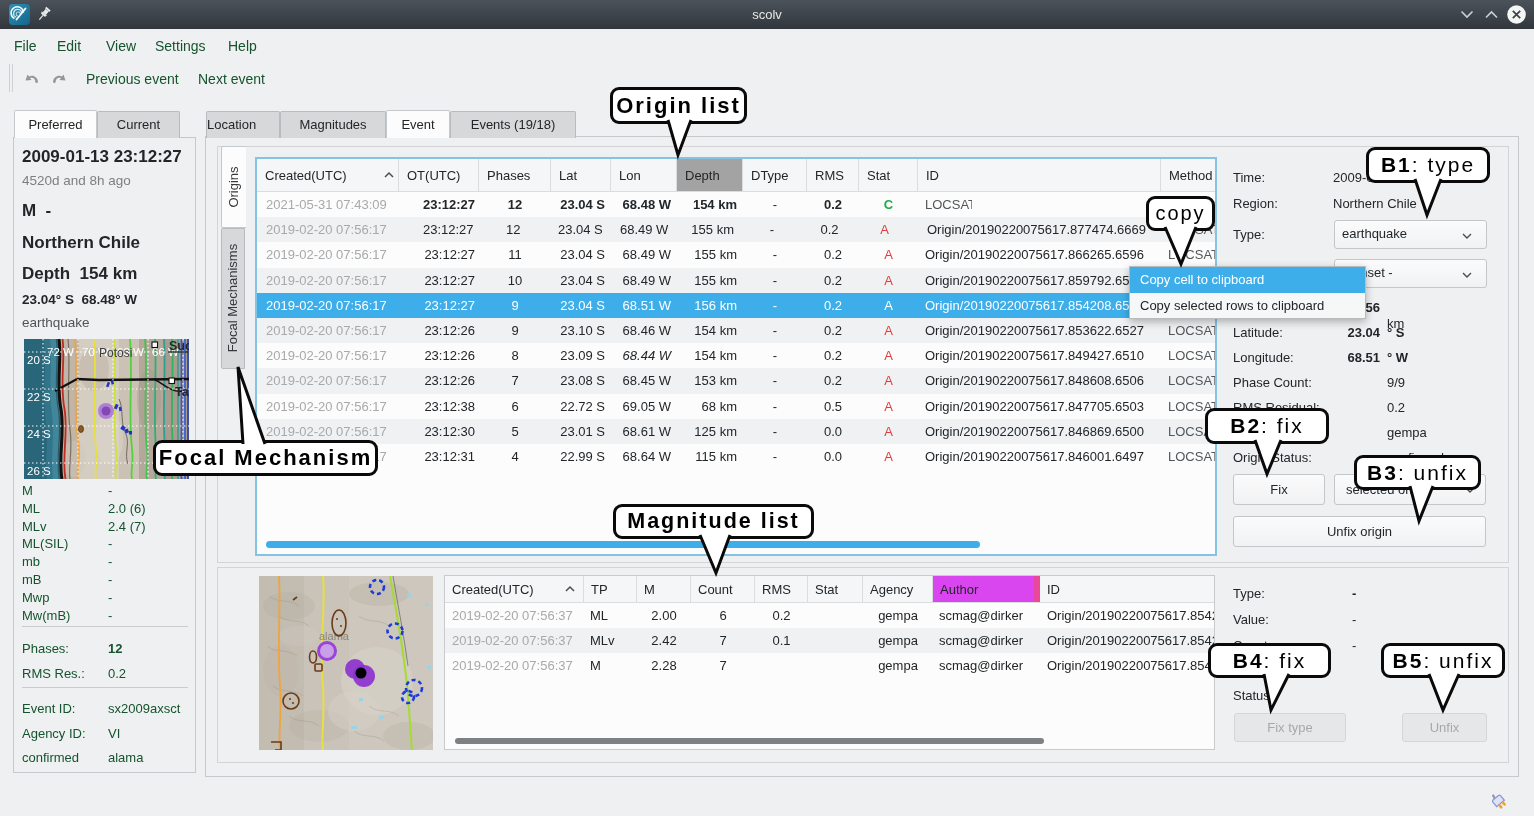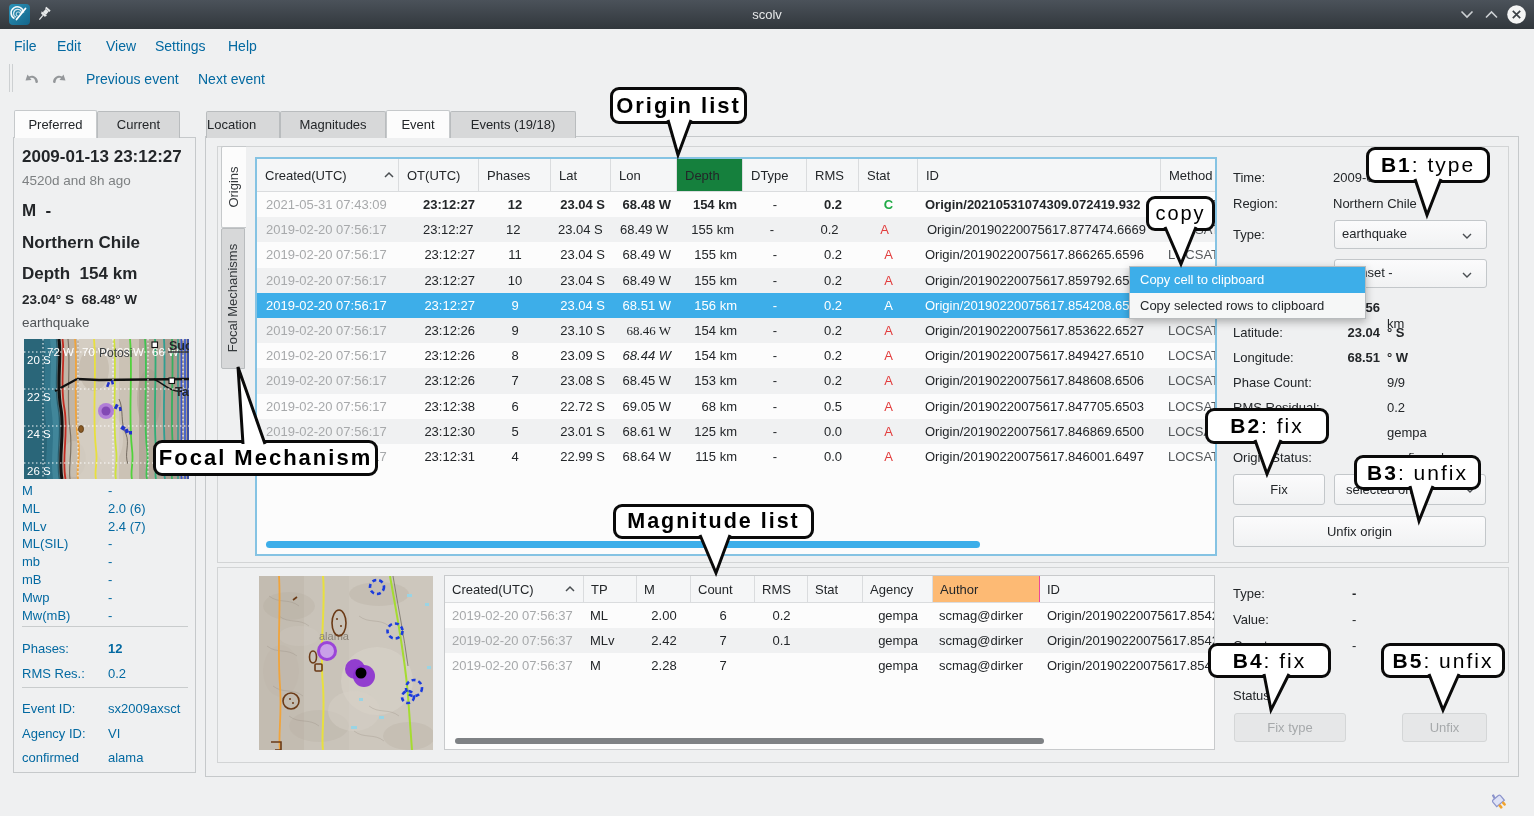--- a/index.html
+++ b/index.html
@@ -1,16 +1,16 @@
 <!DOCTYPE html>
 <html><head><meta charset="utf-8"><style>
 html,body{margin:0;padding:0}
 body{width:1534px;height:816px;background:#eff0f1;font-family:"Liberation Sans",sans-serif;position:relative;overflow:hidden;font-size:13px;color:#232629}
 .a{position:absolute}
-.lab{color:#0369a1;font-size:13px;white-space:nowrap}
+.lab{color:#14532d;font-size:13px;white-space:nowrap}
 .btn{position:absolute;box-sizing:border-box;background:linear-gradient(#fbfbfc,#f1f2f3);border:1px solid #c3c7ca;border-radius:3px;text-align:center;color:#232629;font-size:13px}
 .btn.dis{background:#e6e7e8;border-color:#d4d6d7;color:#a6a9ab}
 .callout{position:absolute;box-sizing:border-box;background:#fff;border:3px solid #0a0a0a;border-radius:9px;text-align:center;color:#000;font-weight:bold;white-space:nowrap;z-index:30;letter-spacing:2px}
 .cell{box-sizing:border-box;padding:0 6px;display:flex;align-items:center;white-space:nowrap;overflow:hidden;font-size:13px}
 .r{justify-content:flex-end}.c{justify-content:center}
 </style></head>
 <body>
 
 <div class="a" style="left:0;top:0;width:1534px;height:29px;background:linear-gradient(#4b525a,#31373c)"></div>
 <div class="a" style="left:9px;top:4px;width:21px;height:21px;border-radius:4px;background:linear-gradient(135deg,#2b93b8,#14658a)"></div>
@@ -183,38 +183,37 @@
 <div class="a" style="left:232px;top:298px;transform:translate(-50%,-50%) rotate(-90deg);font-size:13px;color:#35393c;white-space:nowrap">Focal Mechanisms</div>
 <div class="a" style="left:255px;top:157px;width:962px;height:399px;box-sizing:border-box;border:2px solid #85c3e3;background:#fcfcfc;overflow:hidden">
     <div style="display:flex;height:32px;border-bottom:1px solid #dadcde">
       <div class="cell" style="width:142px;border-right:1px solid #dadcde;background:#f5f6f7;padding:0 3px 0 8px">Created(UTC)<svg style="margin-left:auto" width="12" height="8" viewBox="0 0 12 8">
           <path d="M2 6 L6 2 L10 6" stroke="#4a4e52" stroke-width="1.5" fill="none"></path>
         </svg></div>
       <div class="cell" style="width:80px;border-right:1px solid #dadcde;background:#f5f6f7;padding:0 3px 0 8px">OT(UTC)</div>
       <div class="cell" style="width:72px;border-right:1px solid #dadcde;background:#f5f6f7;padding:0 3px 0 8px">Phases</div>
       <div class="cell" style="width:60px;border-right:1px solid #dadcde;background:#f5f6f7;padding:0 3px 0 8px">Lat</div>
       <div class="cell" style="width:66px;border-right:1px solid #dadcde;background:#f5f6f7;padding:0 3px 0 8px">Lon</div>
-      <div class="cell" style="width:66px;border-right:1px solid #dadcde;background:#15803d;padding:0 3px 0 8px">Depth</div>
+      <div class="cell" style="width:66px;border-right:1px solid #dadcde;background:#a3a3a3;padding:0 3px 0 8px">Depth</div>
       <div class="cell" style="width:64px;border-right:1px solid #dadcde;background:#f5f6f7;padding:0 3px 0 8px">DType</div>
       <div class="cell" style="width:52px;border-right:1px solid #dadcde;background:#f5f6f7;padding:0 3px 0 8px">RMS</div>
       <div class="cell" style="width:59px;border-right:1px solid #dadcde;background:#f5f6f7;padding:0 3px 0 8px">Stat</div>
       <div class="cell" style="width:243px;border-right:1px solid #dadcde;background:#f5f6f7;padding:0 3px 0 8px">ID</div>
       <div class="cell" style="width:54px;background:#f5f6f7;padding:0 3px 0 8px">Method</div>
     </div>
     <div style="display:flex;height:25.2px;background:#fcfcfc;color:#232629">
       <div class="cell" style="width:142px;color:#a7a9ab;padding-left:9px;">2021-05-31 07:43:09</div>
       <div class="cell r" style="width:80px;font-weight:bold;padding-right:4px;">23:12:27</div>
       <div class="cell c" style="width:72px;font-weight:bold;">12</div>
       <div class="cell r" style="width:60px;font-weight:bold;">23.04 S</div>
       <div class="cell r" style="width:66px;font-weight:bold;">68.48 W</div>
       <div class="cell r" style="width:66px;font-weight:bold;">154 km</div>
       <div class="cell c" style="width:64px;">-</div>
       <div class="cell c" style="width:52px;font-weight:bold;">0.2</div>
       <div class="cell c" style="width:59px;color:#1faa45;font-weight:bold;">C</div>
-      <div class="cell" style="width:243px;padding-left:7px;font-weight:bold;">Origin/20210531074309.072419.932</div>
       <div class="cell" style="width:54px;padding-left:7px;color:#53575a;">LOCSAT</div>
     </div>
     <div style="display:flex;height:25.2px;background:#f0f1f2;color:#232629">
       <div class="cell" style="width:142px;color:#a7a9ab;padding-left:9px;">2019-02-20 07:56:17</div>
       <div class="cell r" style="width:80px;padding-right:4px;">23:12:27</div>
       <div class="cell c" style="width:72px;">12</div>
       <div class="cell r" style="width:60px;">23.04 S</div>
       <div class="cell r" style="width:66px;">68.49 W</div>
       <div class="cell r" style="width:66px;">155 km</div>
       <div class="cell c" style="width:64px;">-</div>
@@ -260,21 +259,21 @@
       <div class="cell c" style="width:52px;">0.2</div>
       <div class="cell c" style="width:59px;color:#fff;">A</div>
       <div class="cell" style="width:243px;padding-left:7px;">Origin/20190220075617.854208.6536</div>
       <div class="cell" style="width:54px;padding-left:7px;color:#53575a;">LOCSAT</div>
     </div>
     <div style="display:flex;height:25.2px;background:#f0f1f2;color:#232629">
       <div class="cell" style="width:142px;color:#a7a9ab;padding-left:9px;">2019-02-20 07:56:17</div>
       <div class="cell r" style="width:80px;padding-right:4px;">23:12:26</div>
       <div class="cell c" style="width:72px;">9</div>
       <div class="cell r" style="width:60px;">23.10 S</div>
-      <div class="cell r" style="width:66px;font-family:Liberation Serif, serif;">68.46 W</div>
+      <div class="cell r" style="width:66px;">68.46 W</div>
       <div class="cell r" style="width:66px;">154 km</div>
       <div class="cell c" style="width:64px;">-</div>
       <div class="cell c" style="width:52px;">0.2</div>
       <div class="cell c" style="width:59px;color:#e23d3d;">A</div>
       <div class="cell" style="width:243px;padding-left:7px;">Origin/20190220075617.853622.6527</div>
       <div class="cell" style="width:54px;padding-left:7px;color:#53575a;">LOCSAT</div>
     </div>
     <div style="display:flex;height:25.2px;background:#fcfcfc;color:#232629">
       <div class="cell" style="width:142px;color:#a7a9ab;padding-left:9px;">2019-02-20 07:56:17</div>
       <div class="cell r" style="width:80px;padding-right:4px;">23:12:26</div>
@@ -438,21 +437,21 @@
     <div style="display:flex;height:26px;border-bottom:1px solid #dadcde">
       <div class="cell" style="width:139px;border-right:1px solid #dadcde;background:#f5f6f7;padding:0 7px">Created(UTC)<svg style="margin-left:auto" width="12" height="8" viewBox="0 0 12 8">
           <path d="M2 6 L6 2 L10 6" stroke="#4a4e52" stroke-width="1.5" fill="none"></path>
         </svg></div>
       <div class="cell" style="width:53px;border-right:1px solid #dadcde;background:#f5f6f7;padding:0 7px">TP</div>
       <div class="cell" style="width:54px;border-right:1px solid #dadcde;background:#f5f6f7;padding:0 7px">M</div>
       <div class="cell" style="width:64px;border-right:1px solid #dadcde;background:#f5f6f7;padding:0 7px">Count</div>
       <div class="cell" style="width:53px;border-right:1px solid #dadcde;background:#f5f6f7;padding:0 7px">RMS</div>
       <div class="cell" style="width:55px;border-right:1px solid #dadcde;background:#f5f6f7;padding:0 7px">Stat</div>
       <div class="cell" style="width:70px;border-right:1px solid #dadcde;background:#f5f6f7;padding:0 7px">Agency</div>
-      <div class="cell" style="width:107px;border-right:1px solid #ec4899;background:#fdba74;padding:0 7px">Author</div>
+      <div class="cell" style="width:107px;border-right:6px solid #ec4899;background:#d946ef;padding:0 7px">Author</div>
       <div class="cell" style="width:174px;background:#f5f6f7;padding:0 7px">ID</div>
     </div>
     <div style="display:flex;height:25px;background:#fcfcfc">
       <div class="cell" style="width:139px;color:#a7a9ab;padding-left:7px;">2019-02-20 07:56:37</div>
       <div class="cell" style="width:53px;">ML</div>
       <div class="cell c" style="width:54px;">2.00</div>
       <div class="cell c" style="width:64px;">6</div>
       <div class="cell c" style="width:53px;">0.2</div>
       <div class="cell c" style="width:55px;"></div>
       <div class="cell c" style="width:70px;">gempa</div>

